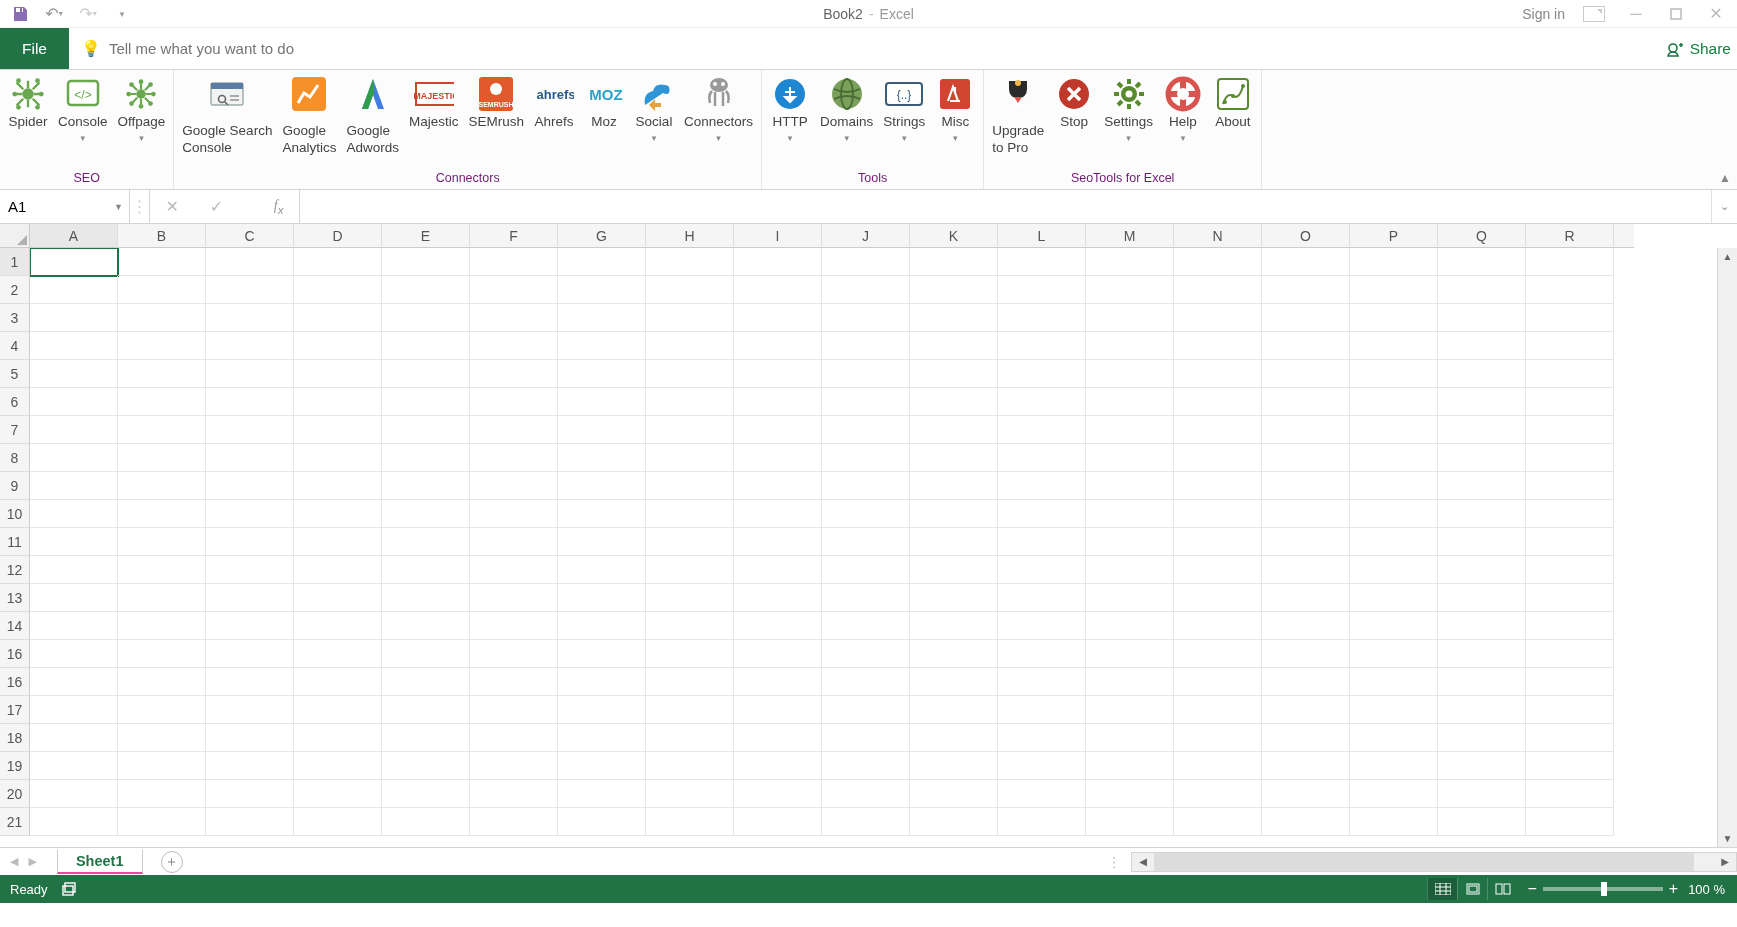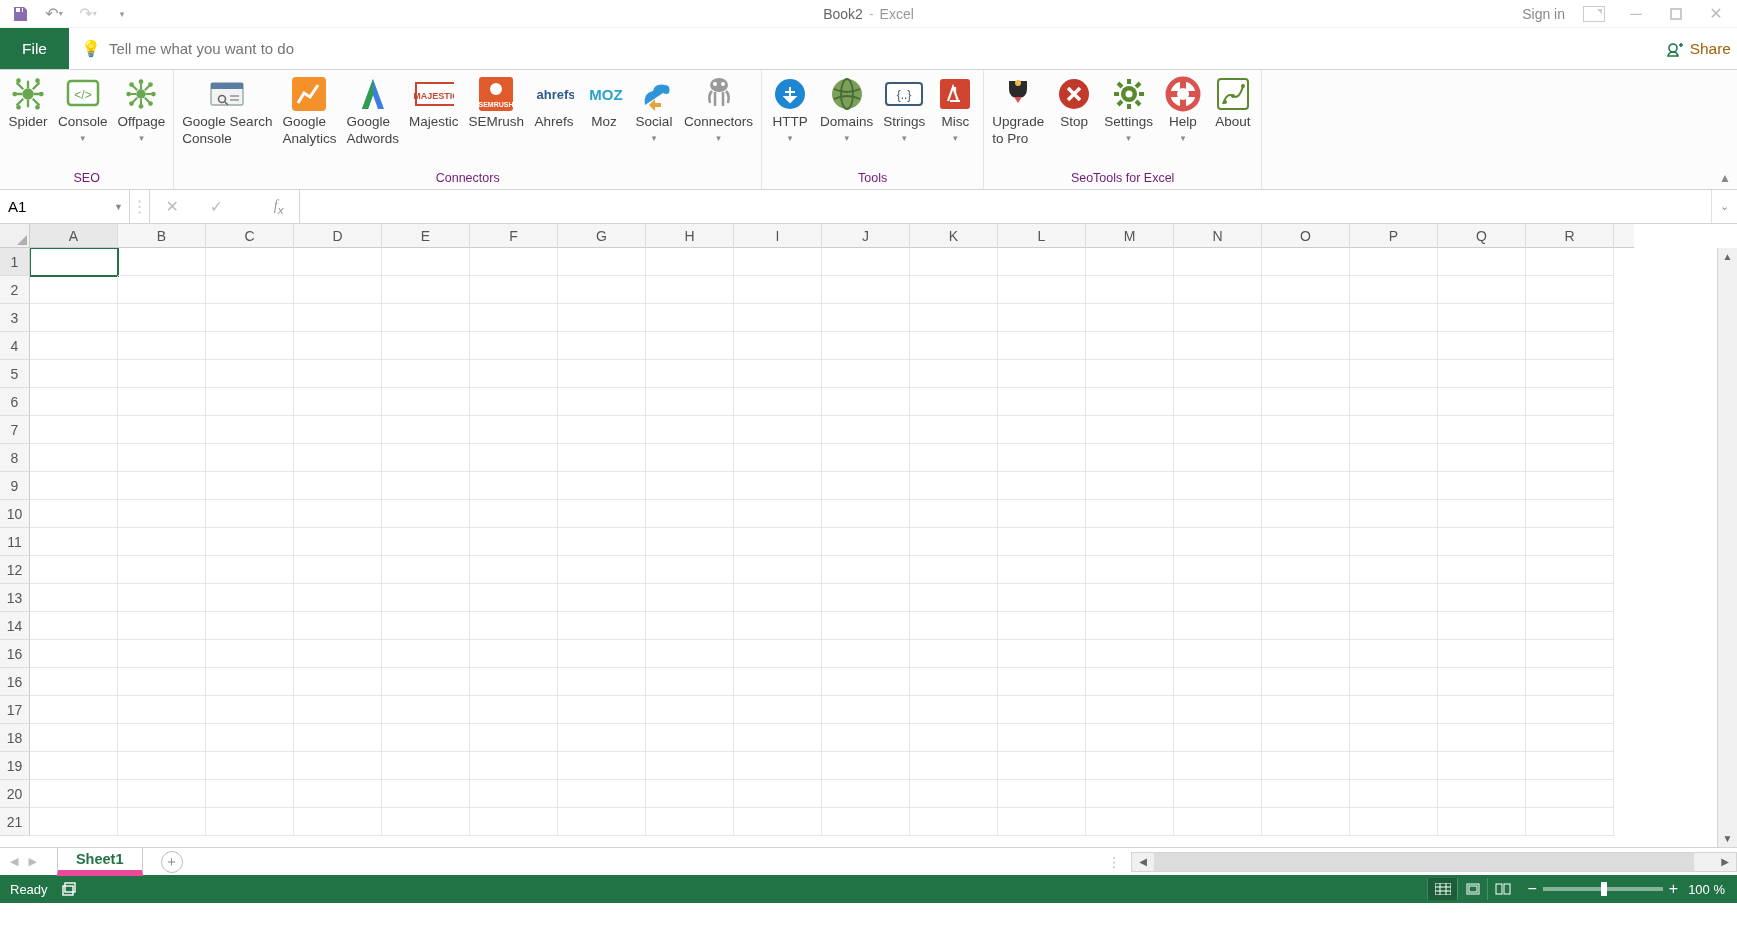--- a/index.html
+++ b/index.html
@@ -17,30 +17,30 @@
   .win-ctrl { display:flex; gap:14px;}
   .win-ctrl div{ width:26px; height:20px; display:flex; align-items:center; justify-content:center; color:#bbb;}
   
   .tabbar { height:42px; display:flex; align-items:stretch; border-bottom:1px solid #d4d4d4; background:#fff;}
   .tab-file { background:#217346; color:#fff; display:flex; align-items:center; padding:16px 22px; font-size:15.5px;}
   .tab { display:flex; align-items:center; padding:0 16px; font-size:15.5px; color:#444; cursor:default;}
   .tab.active { border:1px solid #d4d4d4; border-bottom:1px solid #fff; background:#fff; color:#217346; margin-bottom:-1px; padding-top:1px;}
   .tellme { display:flex; align-items:center; gap:8px; padding-left:12px; color:#999;}
   .tellme .bulb { color:#bbb; font-size:16px;}
   .tellme-input { border:none; outline:none; font-size:15px; color:#000000; width:300px; background:transparent;}
-  .share-btn { margin-left:auto; display:flex; align-items:center; gap:6px; color:#a16207; padding-right:6px; font-size:15.5px;}
+  .share-btn { margin-left:auto; display:flex; align-items:center; gap:6px; color:#15803d; padding-right:6px; font-size:15.5px;}
   
   .ribbon { height:120px; background:#fcfcfc; border-bottom:1px solid #d4d4d4; display:flex; position:relative;}
   .group { display:flex; flex-direction:column; align-items:center; border-right:1px solid #e5e5e5; padding:2px 4px;}
   .group-items { display:flex; align-items:flex-start; gap:2px; flex:1;}
   .group-label { font-size:12.5px; color:#701a75; text-align:left; padding-bottom:2px;}
   .rbtn { display:flex; flex-direction:column; align-items:center; justify-content:flex-start; padding:2px 4px; min-width:42px; position:relative;}
   .rbtn .ricon { width:40px; height:40px; display:flex; align-items:center; justify-content:center;}
   .rbtn .rlabel { font-size:13.5px; color:#444; text-align:left; line-height:1.25; white-space:nowrap;}
-  .rbtn .rlabel.twoline { white-space:normal; max-width:94px;}
+  .rbtn .rlabel.twoline { white-space:normal; max-width:94px;margin-top:9px;}
   .rbtn .dd { font-size:9px; color:#888; margin-top:2px;}
   .ribbon-collapse { position:absolute; right:6px; bottom:4px; font-size:12px; color:#888;}
   
   .fbar { height:34px; border-bottom:1px solid #d4d4d4; display:flex; align-items:stretch;}
   .namebox { width:130px; border-right:1px solid #d4d4d4; position:relative; display:flex; align-items:center;}
   .namebox-input { border:none; outline:none; font-size:15px; padding-left:8px; width:100%; background:transparent;}
   .namebox .dd-arrow {position:absolute; right:6px; color:#888; font-size:9px;}
   .vsep{width:20px; display:flex; align-items:center; justify-content:center; color:#ccc; border-right:1px solid #d4d4d4;}
   .f-actions { width:150px; display:flex; align-items:center; justify-content:space-around; border-right:1px solid #d4d4d4;}
   .f-actions span{color:#bbb; font-size:16px;}
@@ -61,21 +61,21 @@
   .cells { position:relative; flex:1; overflow:hidden;}
   .cells-inner{ position:absolute; top:0; left:0;}
   .crow { display:flex; height:28px;}
   .cell { width:88px; height:28px; border-right:1px solid #e6e6e6; border-bottom:1px solid #e6e6e6;}
   .cell.selected { outline:2px solid #217346; outline-offset:-1px;}
   .vscroll { width:20px; background:#f0f0f0; border-left:1px solid #d4d4d4; display:flex; flex-direction:column; align-items:center;}
   .vscroll .arrow{font-size:10px; color:#666; padding:3px 0;}
   
   .sheetbar { height:28px; display:flex; align-items:center; border-top:1px solid #d4d4d4; background:#fff;}
   .sheet-nav { display:flex; gap:10px; padding:0 10px; color:#bbb; font-size:11px;}
-  .sheet-tab { border:1px solid #ccc; border-top:none; padding:3px 18px; font-size:14.5px; color:#217346; font-weight:600; background:#fff; border-bottom:6px solid #ec4899; margin-left:10px;}
+  .sheet-tab { border:1px solid #ccc; border-top:none; padding:3px 18px; font-size:14.5px; color:#217346; font-weight:600; background:#fff; border-bottom:2px solid #ec4899; margin-left:10px;}
   .new-sheet { width:22px; height:22px; border:1px solid #bbb; border-radius:50%; display:flex; align-items:center; justify-content:center; margin-left:18px; font-size:14px; color:#888;}
   .hscroll-region{ margin-left:auto; display:flex; align-items:center; height:100%;}
   .hscroll-region .dots{color:#bbb; padding:0 10px; font-size:14px;}
   .hscroll { display:flex; align-items:center; background:#f0f0f0; border:1px solid #d4d4d4; height:20px;}
   .hscroll .harrow{ width:22px; text-align:center; font-size:10px; color:#666;}
   .hscroll .htrack{ width:560px; height:100%; position:relative; background:#f0f0f0;}
   .hscroll .hthumb{ position:absolute; left:0; top:0; height:100%; width:540px; background:#dcdcdc;}
   
   .statusbar { height:28px; background:#217346; color:#fff; display:flex; align-items:center; font-size:13px;}
   .statusbar .ready{ padding-left:10px;}

